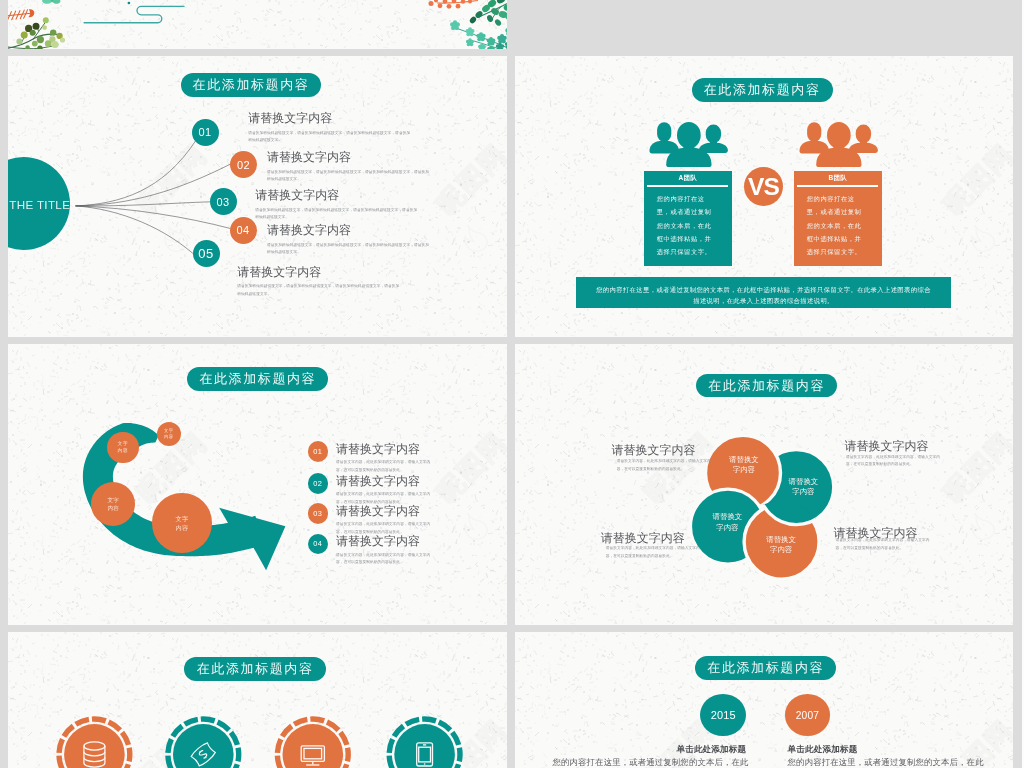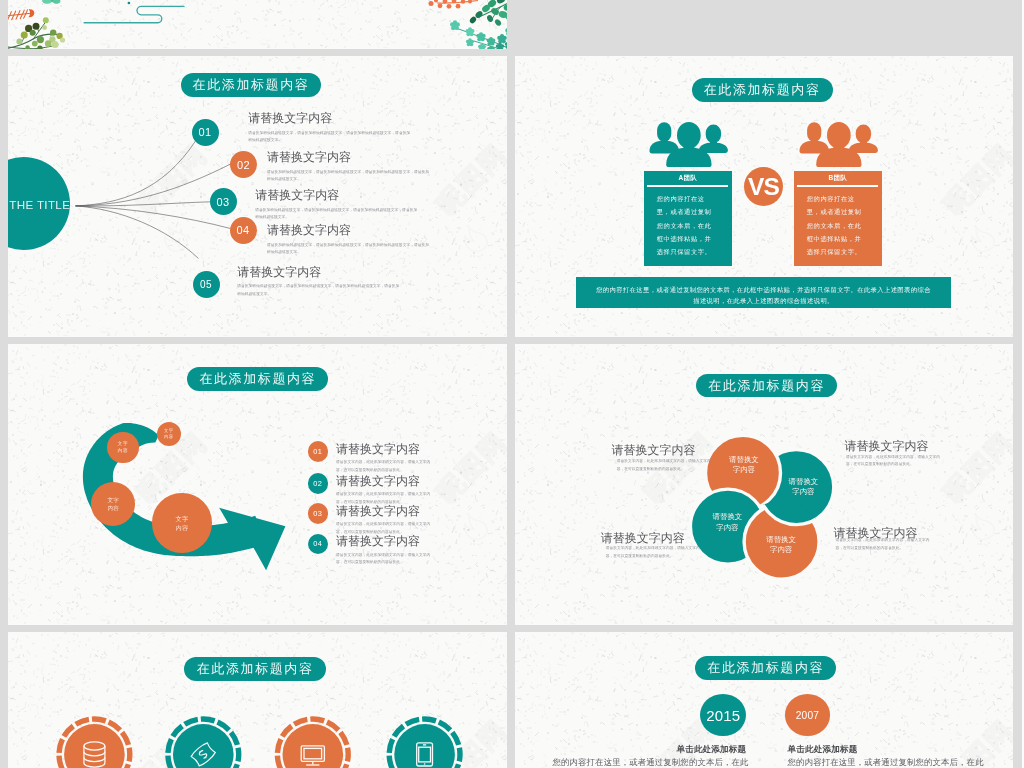--- a/index.html
+++ b/index.html
@@ -568,21 +568,21 @@
   </div>
   <div class="circ orng" style="left:222.0px;top:95.1px;width:27px;height:27px;font-size:11px;letter-spacing:.5px;">
     <span>02</span>
   </div>
   <div class="circ teal" style="left:201.5px;top:132.3px;width:27px;height:27px;font-size:11px;letter-spacing:.5px;">
     <span>03</span>
   </div>
   <div class="circ orng" style="left:221.5px;top:160.7px;width:27px;height:27px;font-size:11px;letter-spacing:.5px;">
     <span>04</span>
   </div>
-  <div class="circ teal" style="left:184.5px;top:215px;width:27px;height:27px;font-size:10px;letter-spacing:.5px;">
+  <div class="circ teal" style="left:184.5px;top:184px;width:27px;height:27px;font-size:13px;letter-spacing:.5px;">
     <span>05</span>
   </div>
   <div style="position:absolute;left:240.2px;top:54.3px;width:165px;">
     <div class="h1s" style="position:static;">请替换文字内容</div>
     <div class="bodys" style="position:static;margin-top:2.5px;">请替换加粗倾斜超链接文字，请替换加粗倾斜超链接文字，请替换加粗倾斜超链接文字，请替换加粗倾斜超链接文字。</div>
   </div>
   <div style="position:absolute;left:259.0px;top:93.4px;width:165px;">
     <div class="h1s" style="position:static;">请替换文字内容</div>
     <div class="bodys" style="position:static;margin-top:2.5px;">请替换加粗倾斜超链接文字，请替换加粗倾斜超链接文字，请替换加粗倾斜超链接文字，请替换加粗倾斜超链接文字。</div>
   </div>
@@ -856,21 +856,21 @@
           <use href="#wmk" x="140" y="160"></use>
           <use href="#wmk" x="440" y="160"></use>
           <use href="#wmk" x="-10" y="360"></use>
           <use href="#wmk" x="290" y="360"></use>
           <use href="#wmk" x="590" y="360"></use>
         </g>
       </svg>
   <div class="pill" style="left:180px;top:23.6px;width:141.4px;height:24.7px;">
     <span>在此添加标题内容</span>
   </div>
-  <div class="circ teal" style="left:185.4px;top:62.4px;width:45.8px;height:41.8px;font-size:15px;letter-spacing:.2px;">
+  <div class="circ teal" style="left:185.4px;top:62.4px;width:45.8px;height:41.8px;font-size:11px;letter-spacing:.2px;">
     <span>2015</span>
   </div>
   <div class="circ orng" style="left:269.5px;top:62.4px;width:45.8px;height:41.8px;font-size:10.2px;letter-spacing:.2px;">
     <span>2007</span>
   </div>
   <div style="position:absolute;left:161.4px;top:111.8px;font-size:8.6px;font-weight:bold;color:#4b4c50;white-space:nowrap;letter-spacing:.15px;">单击此处添加标题</div>
   <div style="position:absolute;left:272.6px;top:111.8px;font-size:8.6px;font-weight:bold;color:#4b4c50;white-space:nowrap;letter-spacing:.15px;">单击此处添加标题</div>
   <div style="position:absolute;left:37.5px;top:124.5px;font-size:8.4px;color:#5f6064;white-space:nowrap;letter-spacing:.15px;">您的内容打在这里，或者通过复制您的文本后，在此</div>
   <div style="position:absolute;left:272.6px;top:124.5px;font-size:8.4px;color:#5f6064;white-space:nowrap;letter-spacing:.15px;">您的内容打在这里，或者通过复制您的文本后，在此</div>
 </div>

